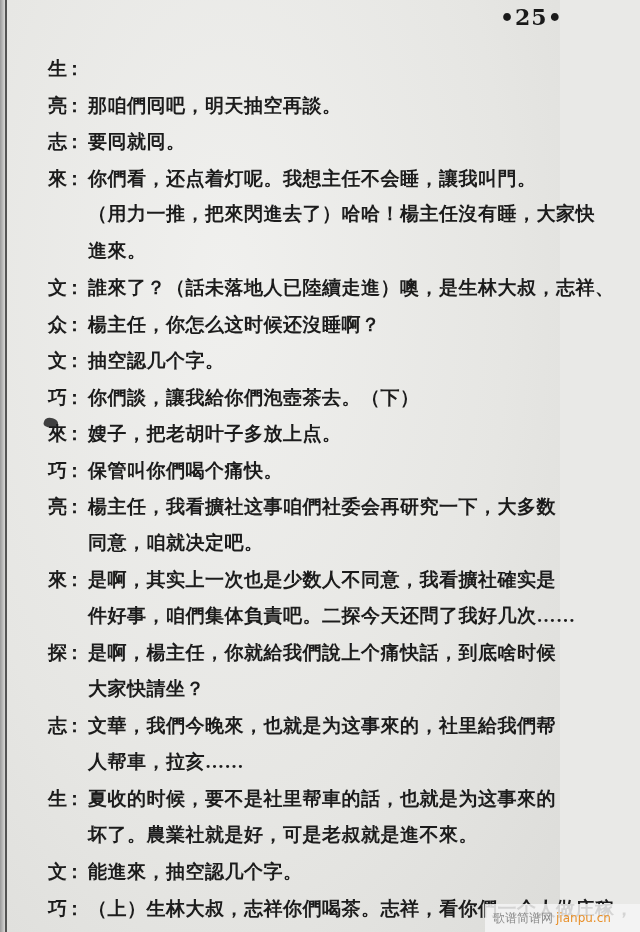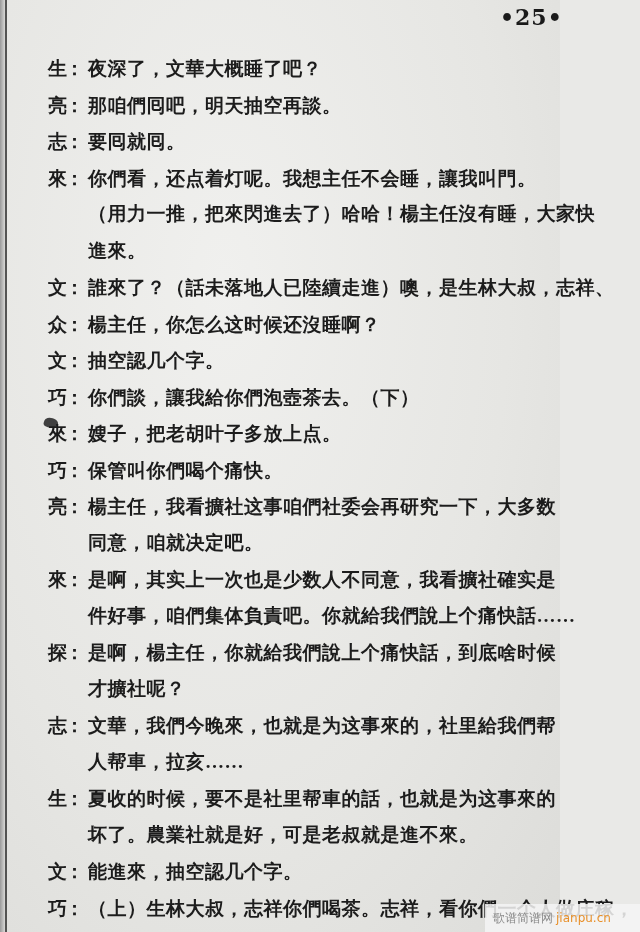--- a/index.html
+++ b/index.html
@@ -115,21 +115,20 @@
   <div class="binding-shadow"></div>
   <div class="binding-line"></div>
 
   <div class="page-number">•25•</div>
 
   <div class="smudge"></div>
 
   <div class="script">
     <div class="line">
       <span class="speaker">生</span>
-      <span class="text">夜深了，文華大概睡了吧？</span>
     </div>
     <div class="line">
       <span class="speaker">亮</span>
       <span class="text">那咱們囘吧，明天抽空再談。</span>
     </div>
     <div class="line">
       <span class="speaker">志</span>
       <span class="text">要囘就囘。</span>
     </div>
     <div class="line">
@@ -171,28 +170,28 @@
       <span class="text">楊主任，我看擴社这事咱們社委会再研究一下，大多数</span>
     </div>
     <div class="line cont">
       <span class="text">同意，咱就决定吧。</span>
     </div>
     <div class="line">
       <span class="speaker">來</span>
       <span class="text">是啊，其实上一次也是少数人不同意，我看擴社確实是</span>
     </div>
     <div class="line cont">
-      <span class="text">件好事，咱們集体負責吧。你就給我們說上个痛快話……</span>
+      <span class="text">件好事，咱們集体負責吧。二探今天还問了我好几次……</span>
     </div>
     <div class="line">
       <span class="speaker">探</span>
       <span class="text">是啊，楊主任，你就給我們說上个痛快話，到底啥时候</span>
     </div>
     <div class="line cont">
-      <span class="text">才擴社呢？</span>
+      <span class="text">大家快請坐？</span>
     </div>
     <div class="line">
       <span class="speaker">志</span>
       <span class="text">文華，我們今晚來，也就是为这事來的，社里給我們帮</span>
     </div>
     <div class="line cont">
       <span class="text">人帮車，拉亥……</span>
     </div>
     <div class="line">
       <span class="speaker">生</span>

